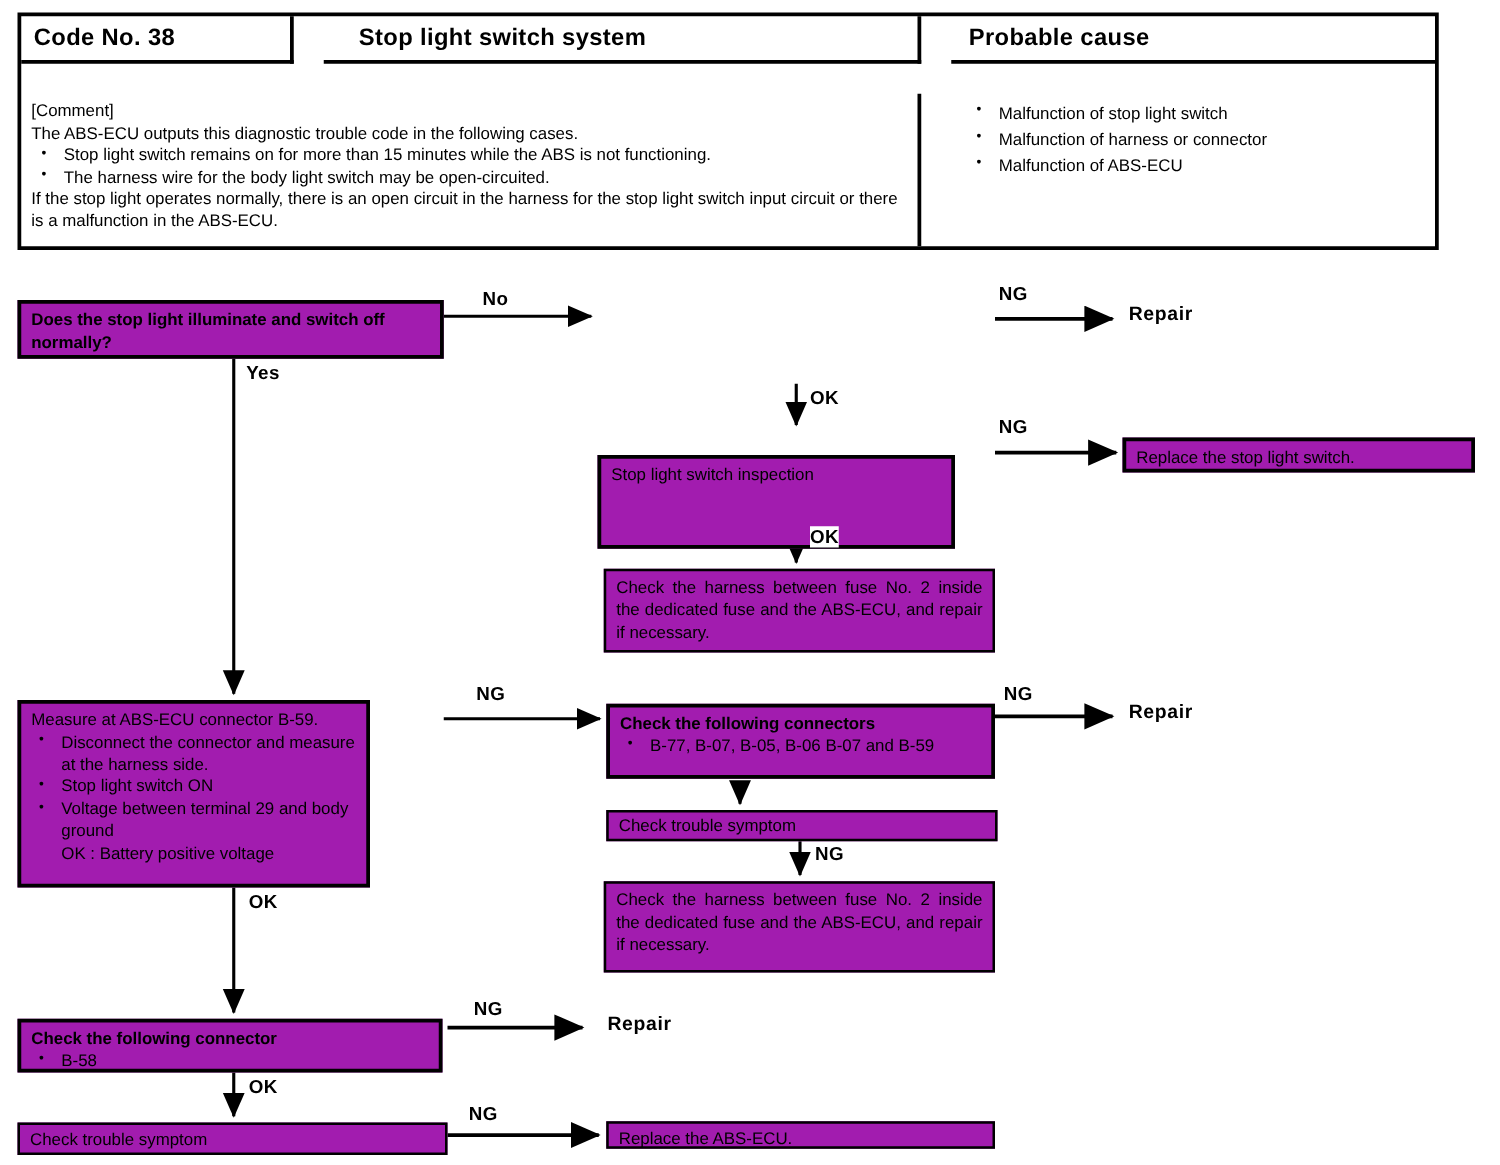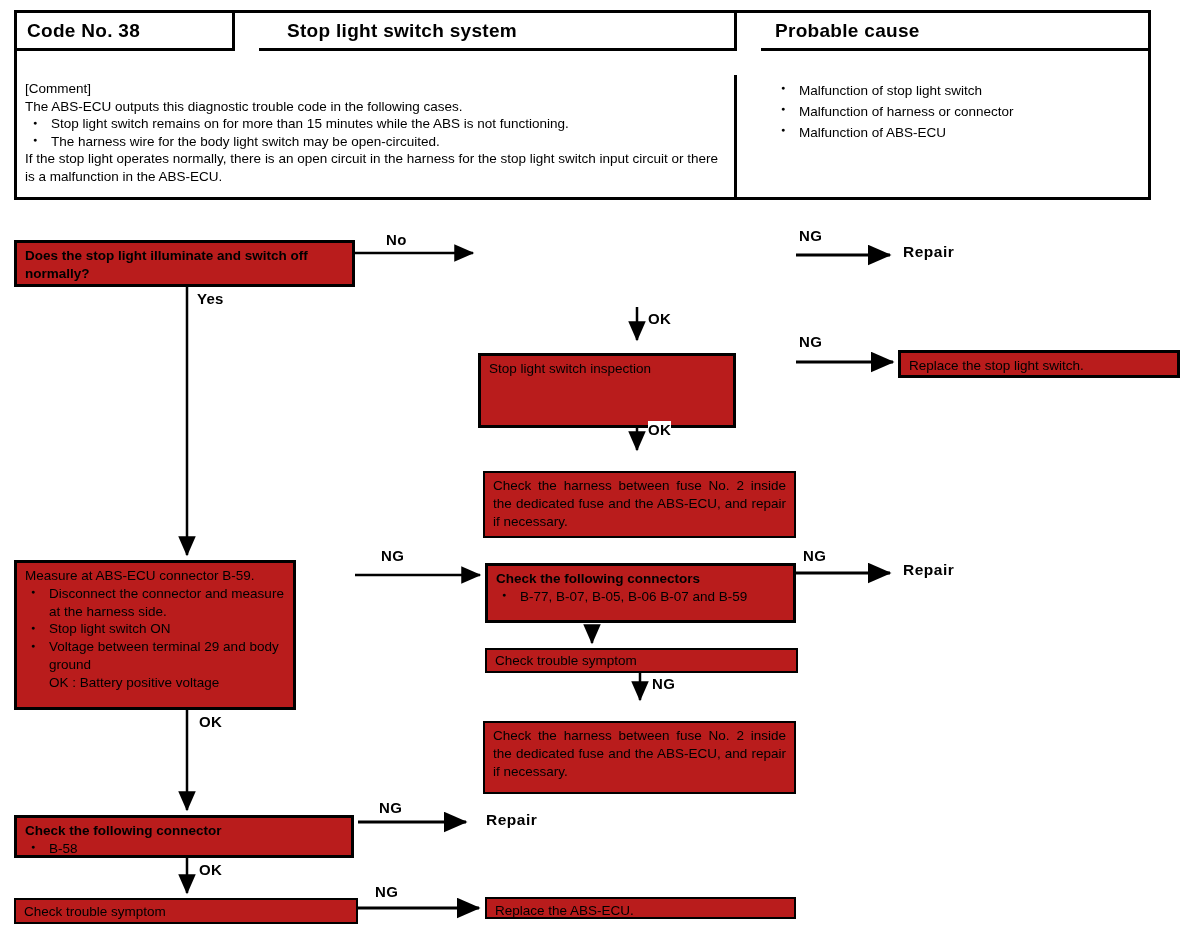--- a/index.html
+++ b/index.html
@@ -61,32 +61,32 @@
   }
   .ht-comment .bullet-item { padding-left: 26px; }
   .ht-comment .bullet-item::before { left: 8px; }
 
   
   .flow { position: absolute; left: 0; top: 0; width: 1200px; height: 932px; }
   .flow svg { position: absolute; left: 0; top: 0; }
 
   .fbox {
     position: absolute;
-    background: #b91c1c;
+    background: #a21caf;
     border: 2px solid #000;
     font-size: 13.5px;
     line-height: 1.32;
     padding: 4px 8px;
   }
   .b3 { border-width: 3px; }
-  .justified { text-align: justify; margin-top: 16px; }
+  .justified { text-align: justify; }
 
   .box-a { left: 14px;  top: 240px; width: 341px; height: 47px;  font-weight: 700; }
   .box-b { left: 478px; top: 238px; width: 318px; height: 69px;  font-weight: 700; }
-  .box-c { left: 478px; top: 353px; width: 258px; height: 75px; }
+  .box-c { left: 478px; top: 364px; width: 286px; height: 75px; }
   .box-d { left: 483px; top: 455px; width: 313px; height: 67px; }
   .box-e { left: 14px;  top: 560px; width: 282px; height: 150px; }
   .box-f { left: 485px; top: 563px; width: 311px; height: 60px; }
   .box-g { left: 485px; top: 648px; width: 313px; height: 25px; padding-top: 2px; }
   .box-h { left: 483px; top: 705px; width: 313px; height: 73px; }
   .box-i { left: 14px;  top: 815px; width: 340px; height: 43px; }
   .box-j { left: 14px;  top: 898px; width: 344px; height: 26px; padding-top: 3px; }
   .box-k { left: 485px; top: 897px; width: 311px; height: 22px; padding-top: 3px; }
   .box-r1 { left: 898px; top: 350px; width: 282px; height: 28px; padding-top: 4px; }
 

